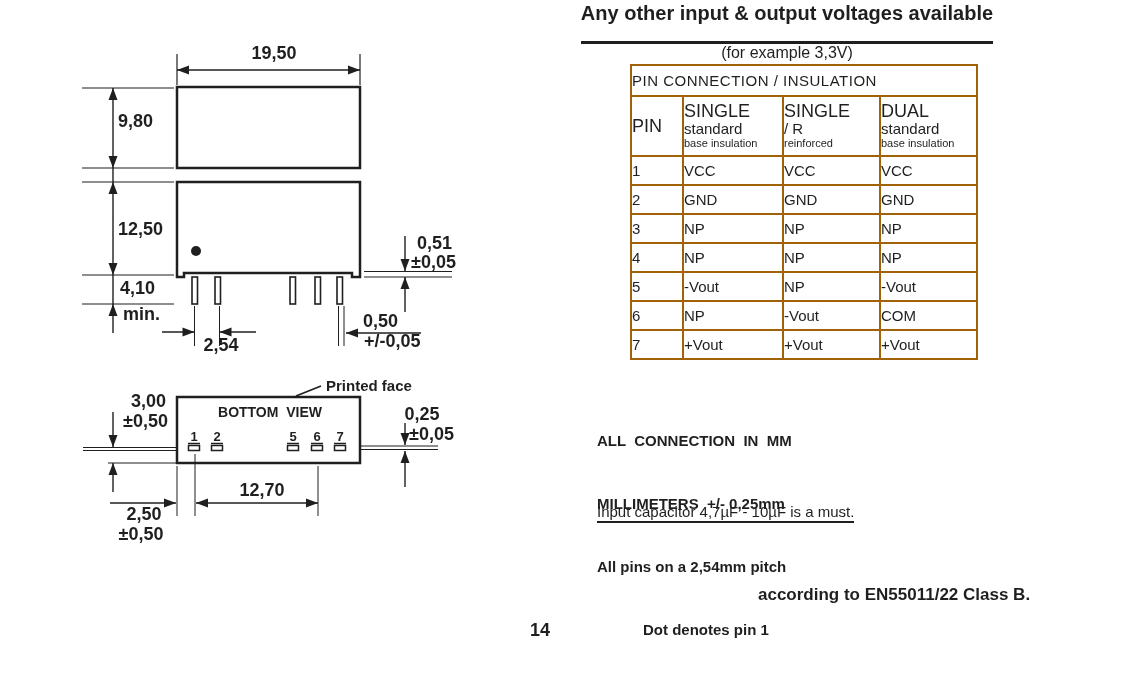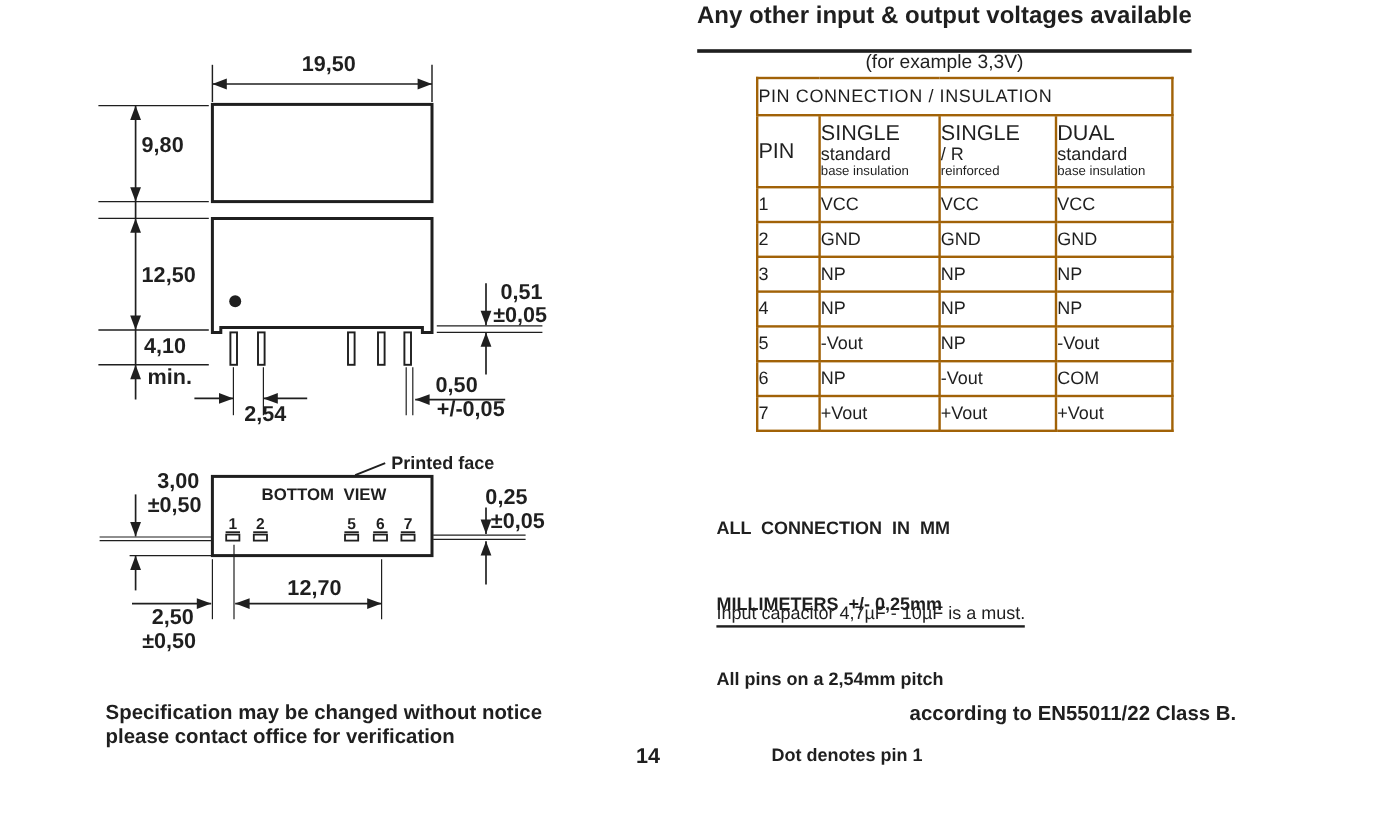--- a/index.html
+++ b/index.html
@@ -252,24 +252,20 @@
     <div>ALL  CONNECTION  IN  MM</div>
     <div>MILLIMETERS  +/- 0,25mm</div>
     <div>All pins on a 2,54mm pitch</div>
     <div class="indent">Dot denotes pin 1</div>
   </div>
 
   <div class="cap-note">
     <span>Input capacitor 4,7µF - 10µF is a must.</span>
   </div>
 
-  <div class="disclaimer">
-    <div>Specification may be changed without notice</div>
-    <div>please contact office for verification</div>
-  </div>
 
   <div class="emc-note">
     <div>according to EN55011/22 Class B.</div>
   </div>
 
   <div class="page-num">14</div>
 
 </div>
 
 </body></html>

